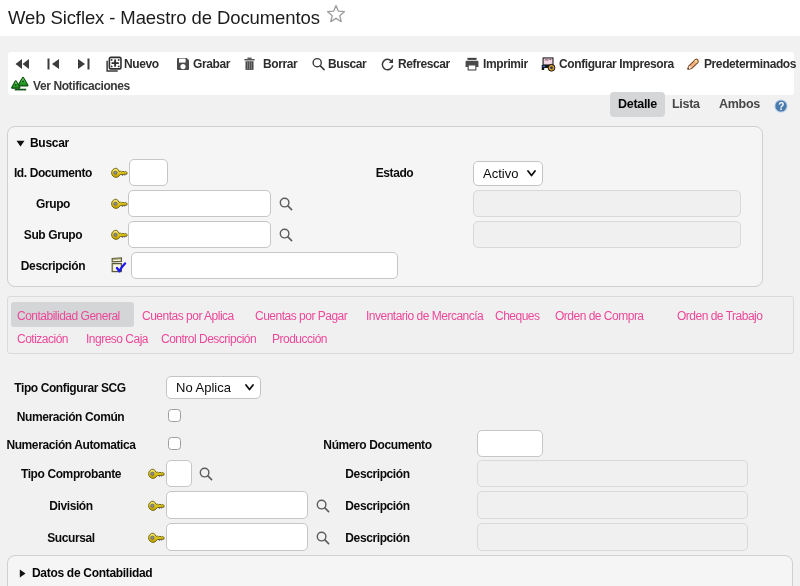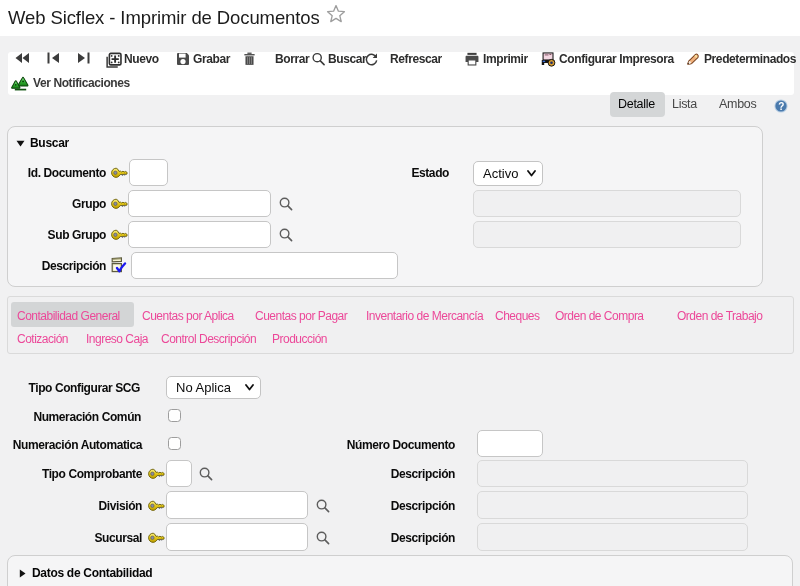--- a/index.html
+++ b/index.html
@@ -2,45 +2,45 @@
 <html><head>
 <meta charset="utf-8">
 <style>
   html,body{margin:0;padding:0;}
   body{width:800px;height:586px;position:relative;overflow:hidden;
        font-family:"Liberation Sans", sans-serif;background:#fff;}
   .abs{position:absolute;}
   #graybg{left:0;top:36px;width:800px;height:550px;background:#f1f1f2;}
   #title{left:8px;top:7px;font-size:18.5px;color:#1c1c1c;letter-spacing:-0.1px;}
   #toolbar{left:8px;top:52px;width:786px;height:43px;background:#ffffff;border-radius:3px;}
-  .titem{position:absolute;height:24px;top:52px;display:flex;align-items:flex-start;gap:3px;
+  .titem{position:absolute;height:24px;top:52px;display:flex;align-items:center;gap:3px;
          font-size:12px;font-weight:bold;letter-spacing:-0.4px;color:#2d2d2d;white-space:nowrap;}
   .titem svg{flex:0 0 auto;}
   #tabs3 .chip{position:absolute;background:#d4d6d7;border-radius:4px;}
-  .t3{position:absolute;font-size:12.5px;font-weight:normal;letter-spacing:-0.3px;color:#474747;}
+  .t3{position:absolute;font-size:12.5px;font-weight:bold;letter-spacing:-0.3px;color:#474747;}
   .panel{background:#f5f5f6;border:1px solid #cfcfcf;border-radius:8px;}
   .lbl{position:absolute;font-size:12px;font-weight:bold;letter-spacing:-0.4px;color:#0b0b0b;
-       text-align:right;white-space:nowrap;}
+       text-align:center;white-space:nowrap;}
   .inp{position:absolute;background:#fff;border:1px solid #c6c6c6;border-radius:5px;
        box-sizing:border-box;}
   .dis{position:absolute;background:#f0f0f1;border:1px solid #d9d9d9;border-radius:5px;
        box-sizing:border-box;}
   .sel{position:absolute;background:#fff;border:1px solid #c4c4c4;border-radius:5px;
        box-sizing:border-box;font-size:13px;color:#0b0b0b;display:flex;align-items:center;}
   .sel span{margin-left:9px;}
   .sel svg{position:absolute;right:6px;top:50%;margin-top:-3.5px;}
   .cb{position:absolute;width:13px;height:13px;background:#fefefe;border:1.2px solid #9d9d9d;
       border-radius:3.5px;box-sizing:border-box;}
   .ticon{position:absolute;}
   .tab{position:absolute;font-size:12px;font-weight:normal;letter-spacing:-0.5px;color:#ec4899;white-space:nowrap;}
 </style>
 </head>
 <body>
 <div class="abs" id="graybg"></div>
-<div class="abs" id="title">Web Sicflex - Imprimir de Documentos</div>
+<div class="abs" id="title">Web Sicflex - Maestro de Documentos</div>
 <svg class="abs" style="left:326px;top:4px" width="20" height="21" viewBox="0 0 20 21">
   <path d="M10 1.6 L12.4 7.2 L18.4 7.7 L13.8 11.7 L15.2 17.6 L10 14.4 L4.8 17.6 L6.2 11.7 L1.6 7.7 L7.6 7.2 Z" fill="none" stroke="#9e9e9e" stroke-width="1.35" stroke-linejoin="round"></path>
 </svg>
 <div class="abs" id="toolbar"></div>
 
 <div class="titem" style="left:14px">
   <svg width="16" height="12" viewBox="0 0 16 12">
       <path d="M8 1 L1.5 6 L8 11 Z M15 1 L8.5 6 L15 11 Z" fill="#3c3c3c"></path>
     </svg>
 </div>
@@ -69,37 +69,37 @@
     <span>Nuevo</span>
   </div>
 <div class="titem" style="left:176px">
     <svg id="ic-grabar" width="14" height="14" viewBox="0 0 14 14">
       <path d="M1 2 Q1 1 2 1 L10.8 1 L13 3.2 L13 12 Q13 13 12 13 L2 13 Q1 13 1 12 Z" fill="#4a4a4a"></path>
       <rect x="3" y="1.6" width="6.6" height="4" fill="#fff"></rect>
       <circle cx="7" cy="9.6" r="2.6" fill="#fff"></circle>
     </svg>
     <span>Grabar</span>
   </div>
-<div class="titem" style="left:244px;gap:20px">
+<div class="titem" style="left:244px;gap:8px">
     <svg id="ic-borrar" width="11" height="14" viewBox="0 0 12 14">
       <rect x="3.7" y="0" width="4.6" height="1.4" fill="#4a4a4a"></rect>
       <rect x="0.4" y="1.6" width="11.2" height="1.5" fill="#4a4a4a"></rect>
       <path d="M1.6 4 L10.4 4 L10.4 13.4 L1.6 13.4 Z" fill="#4a4a4a"></path>
       <path d="M3.9 5 L3.9 12.4 M6 5 L6 12.4 M8.1 5 L8.1 12.4" stroke="#8f8f8f" stroke-width="0.9"></path>
     </svg>
     <span>Borrar</span>
   </div>
 <div class="titem" style="left:312px">
     <svg id="ic-buscar" width="13" height="14" viewBox="0 0 14 14">
       <circle cx="5.6" cy="5.6" r="4.4" fill="none" stroke="#3a3a3a" stroke-width="1.5"></circle>
       <path d="M9 9 L13 13" stroke="#3a3a3a" stroke-width="1.7" stroke-linecap="round"></path>
     </svg>
     <span>Buscar</span>
   </div>
-<div class="titem" style="left:365px;gap:12px">
+<div class="titem" style="left:381px;gap:4px">
     <svg id="ic-refr" width="13" height="14" viewBox="0 0 14 14">
       <path d="M12.3 5.5 A5.6 5.6 0 1 0 12.6 8.6" fill="none" stroke="#3a3a3a" stroke-width="1.6"></path>
       <path d="M12.9 1.2 L12.9 5.8 L8.3 5.8 Z" fill="#3a3a3a"></path>
     </svg>
     <span>Refrescar</span>
   </div>
 <div class="titem" style="left:465px;gap:4px">
     <svg id="ic-impr" width="14" height="14" viewBox="0 0 15 14">
       <rect x="2.6" y="0.4" width="9.8" height="2.2" fill="#3f3f3f"></rect>
       <path d="M0.6 4.6 Q0.6 3.6 1.6 3.6 L13.4 3.6 Q14.4 3.6 14.4 4.6 L14.4 10.2 L11.6 10.2 L11.6 8 L3.4 8 L3.4 10.2 L0.6 10.2 Z" fill="#4a4a4a"></path>

